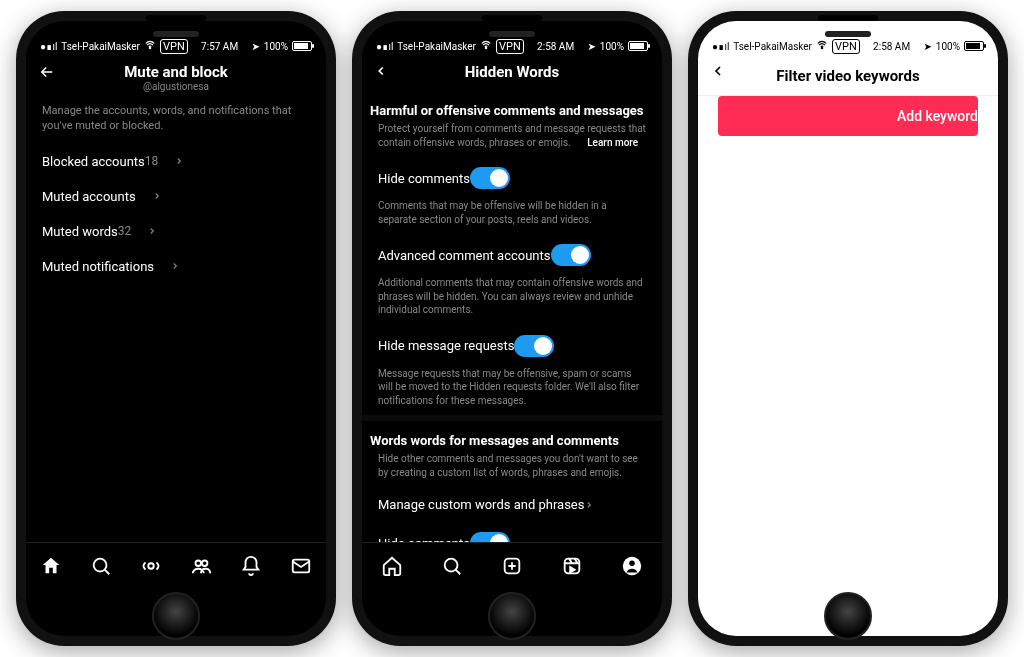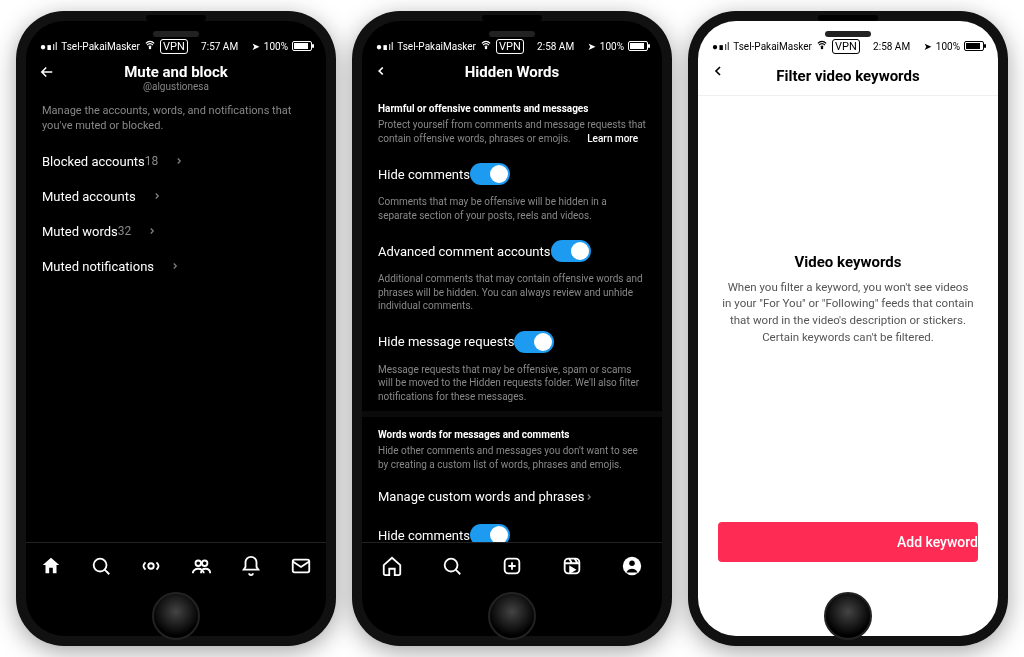--- a/index.html
+++ b/index.html
@@ -61,21 +61,21 @@
 
   .content { flex:1 1 auto; overflow:hidden; padding:0 0 52px 0; }
   .desc { font-size:11px; color:#888; padding:2px 16px 10px; line-height:1.35; }
   .row {
     display:flex; align-items:center; 
     padding:10px 16px; font-size:13px;
   }
   .row .count { color:#888; margin-right:10px; font-size:12px; }
   .row .right { display:flex; align-items:center; gap:6px; }
 
-  .section-title { font-weight:700; font-size:10px; padding:12px 16px 4px; }
+  .section-title { font-weight:700; font-size:13px; padding:12px 8px 4px; }
   .smalltext { font-size:10px; color:#888; padding:0 16px 8px; line-height:1.35; }
   .smalltext a { color:#fff; text-decoration:none; font-weight:500; }
 
   .toggle { width:40px; height:22px; border-radius:12px; background:#1d9bf0; position:relative; }
   .toggle::after { content:""; position:absolute; right:2px; top:2px; width:18px; height:18px; background:#fff; border-radius:50%; }
 
   .divider { height:6px; background:#0b0b0b; }
 
   
   .tabbar {
@@ -372,23 +372,19 @@
 
     <div class="app-header">
       <span class="back">
         <svg width="16" height="16" viewBox="0 0 24 24" fill="none" stroke="currentColor" stroke-width="2.5">
             <path d="M15 6l-6 6 6 6"></path>
           </svg>
       </span>
       <div class="title">Filter video keywords</div>
     </div>
 
-    <div class="center-block">
-      <h3>Video keywords</h3>
-      <p>When you filter a keyword, you won't see videos in your "For You" or "Following" feeds that contain that word in the video's description or stickers. Certain keywords can't be filtered.</p>
-    </div>
 
     <div class="pink-btn">Add keyword</div>
 
     <div style="height:46px"></div>
   </div>
   <div class="home-btn"></div>
 </div>
 
 </body></html>

